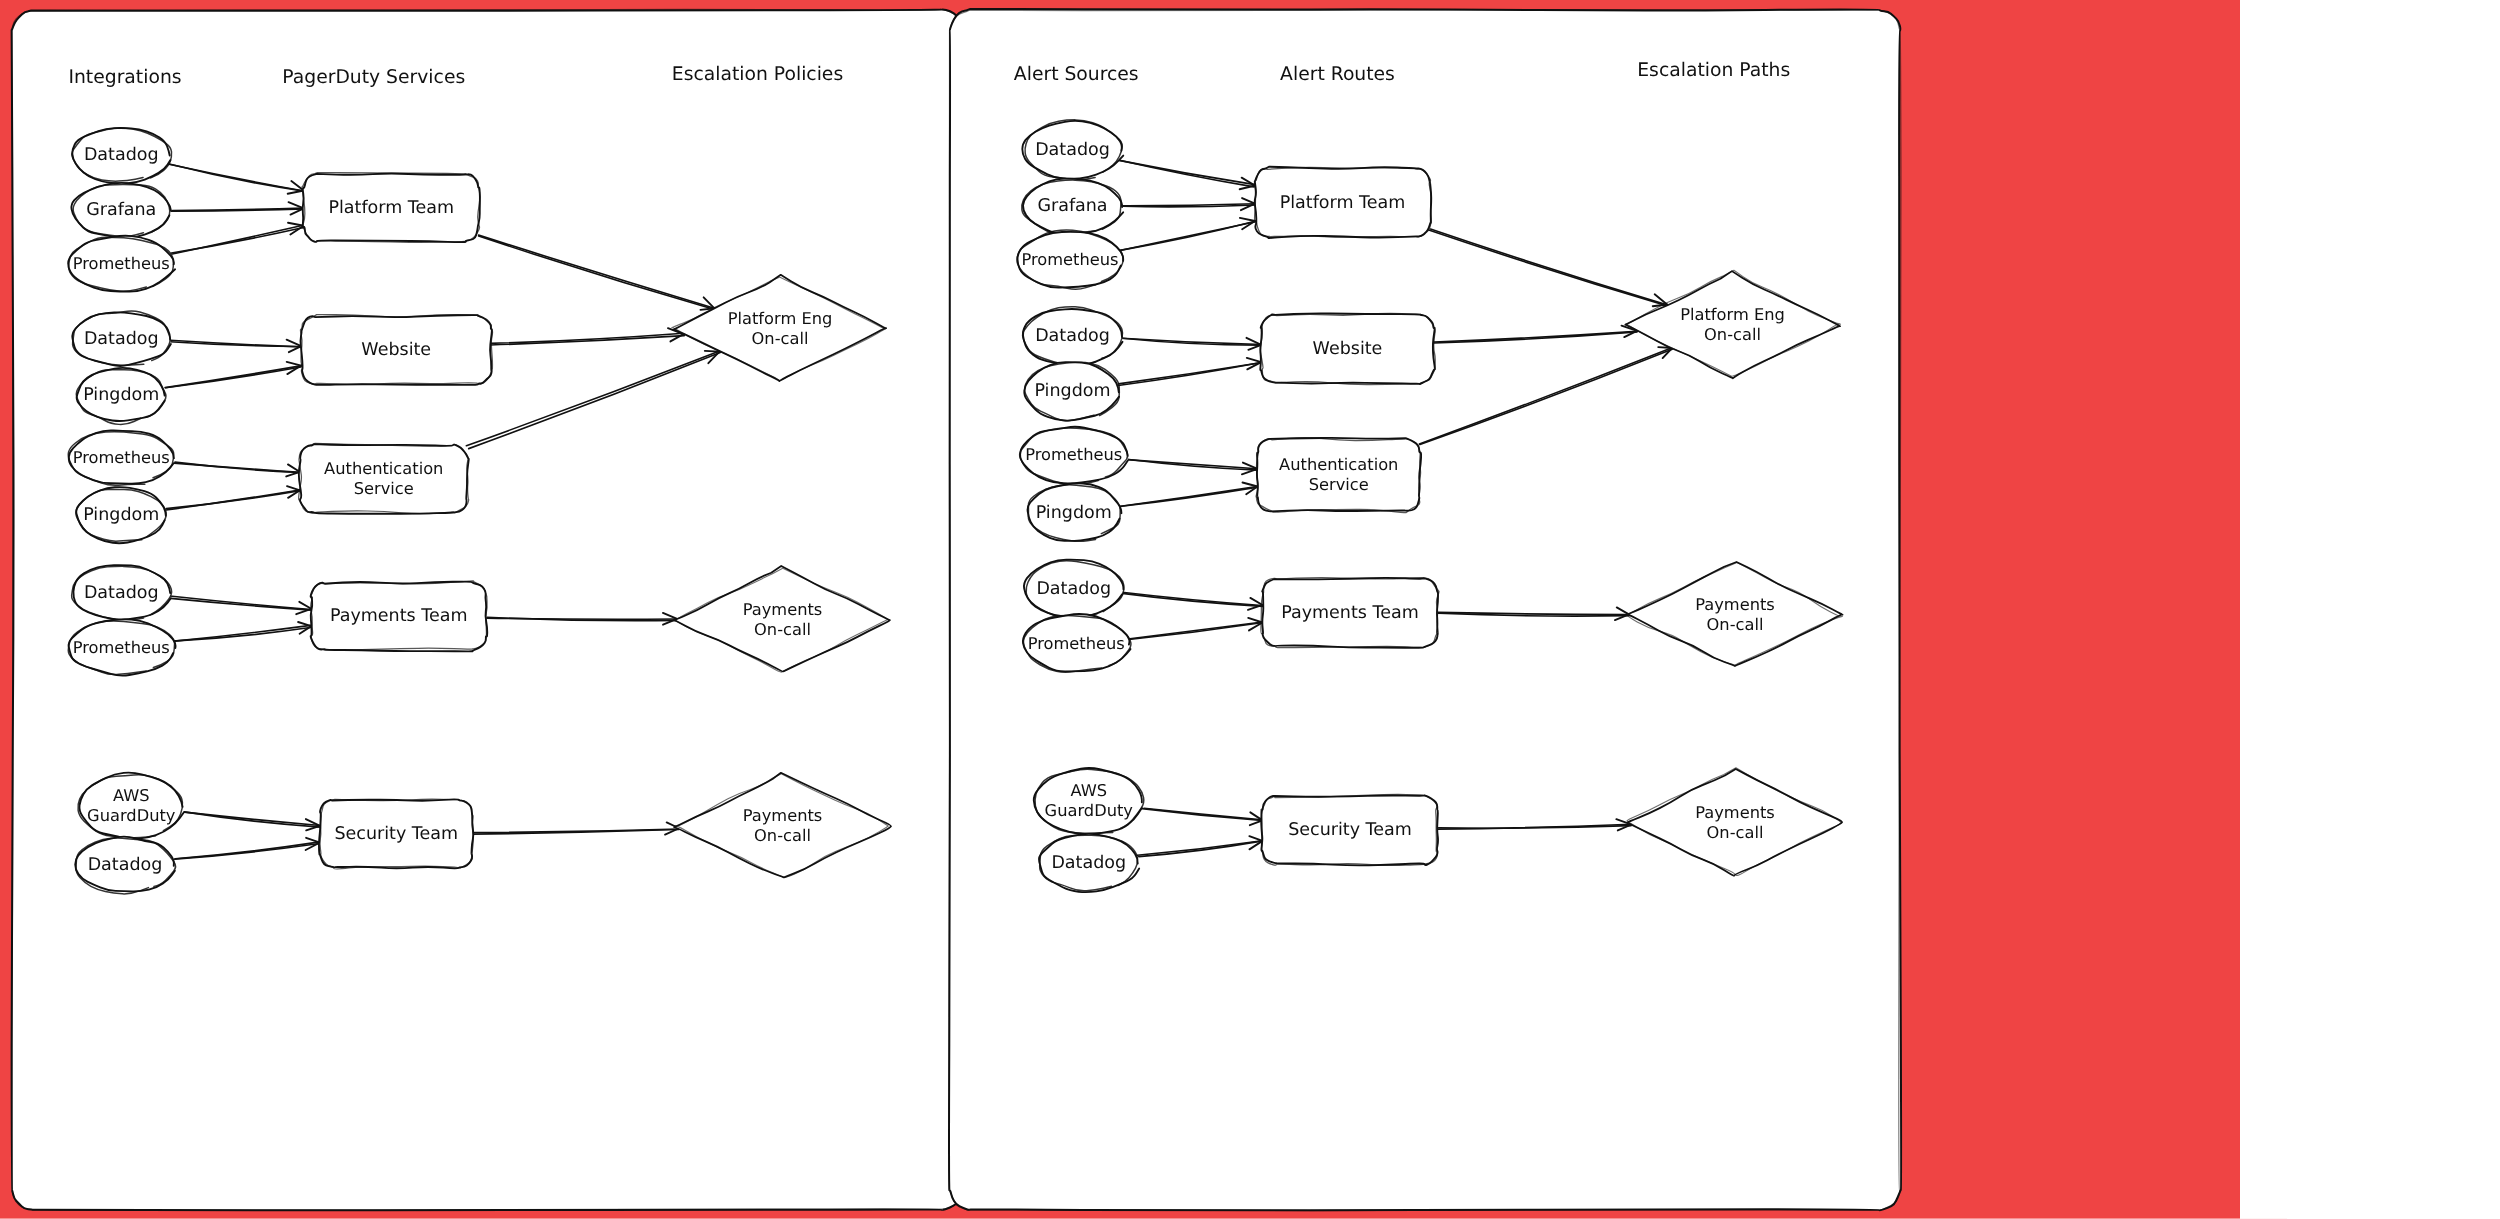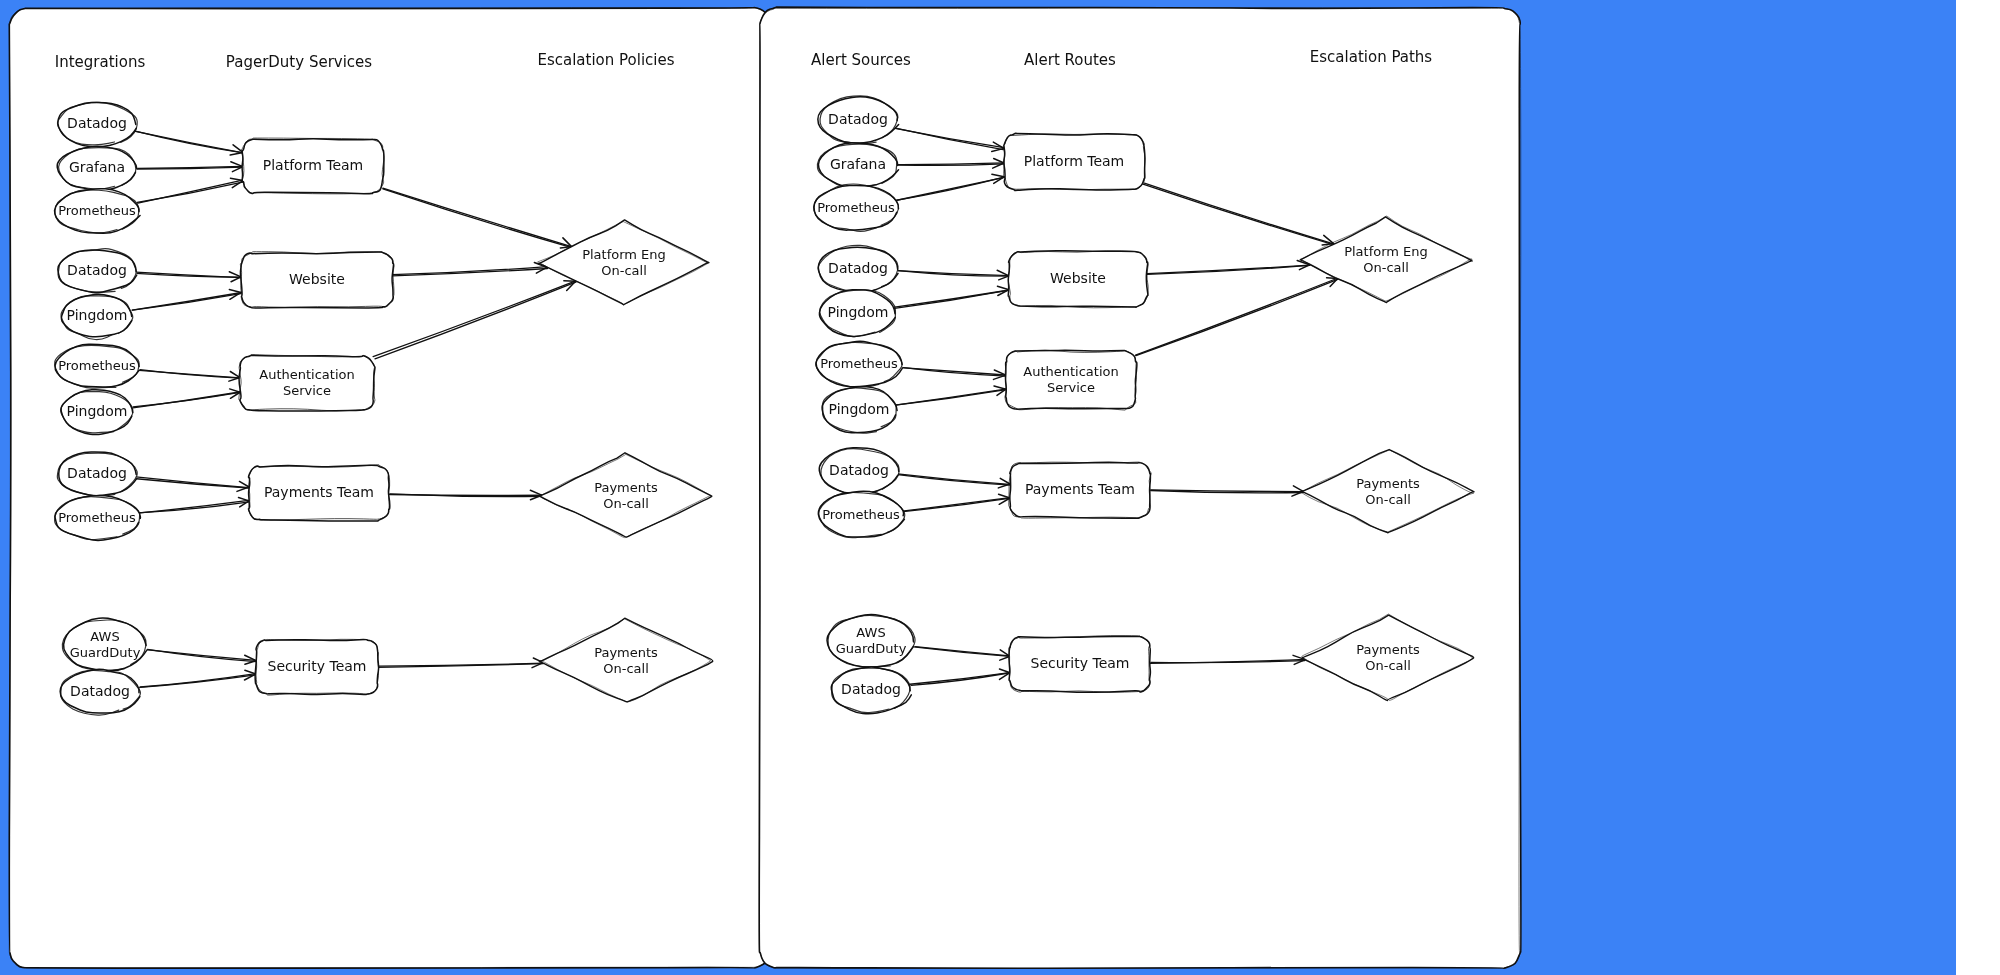--- a/index.html
+++ b/index.html
@@ -8,23 +8,23 @@
     background: #ffffff;
   }
   body {
     width: 2000px;
     height: 975px;
     font-family: "DejaVu Sans", sans-serif;
     overflow: hidden;
   }
   #root {
     position: relative;
-    width: 1956px;
+    width: 1792px;
     height: 975px;
-    background: #3b82f6;
+    background: #ef4444;
   }
   .panel {
     position: absolute;
     top: 0;
     height: 975px;
   }
   #panel-left  { left: 0;    width: 1000px; }
   #panel-right { left: 960px; width: 1000px; }
 
   svg.sketch {

